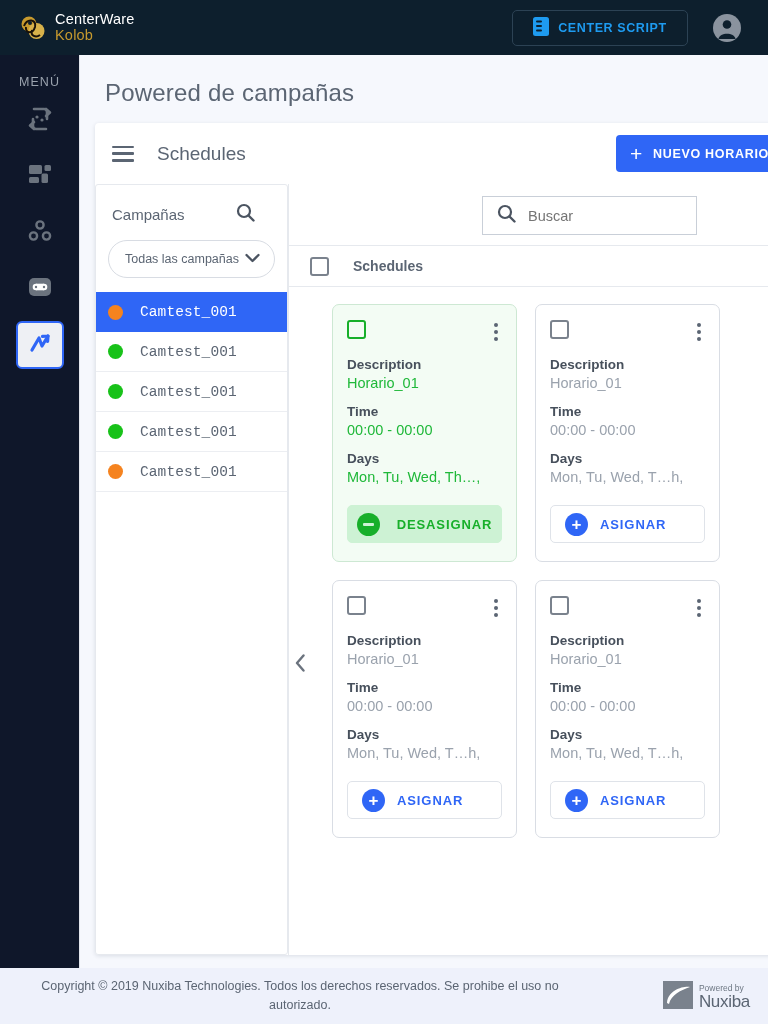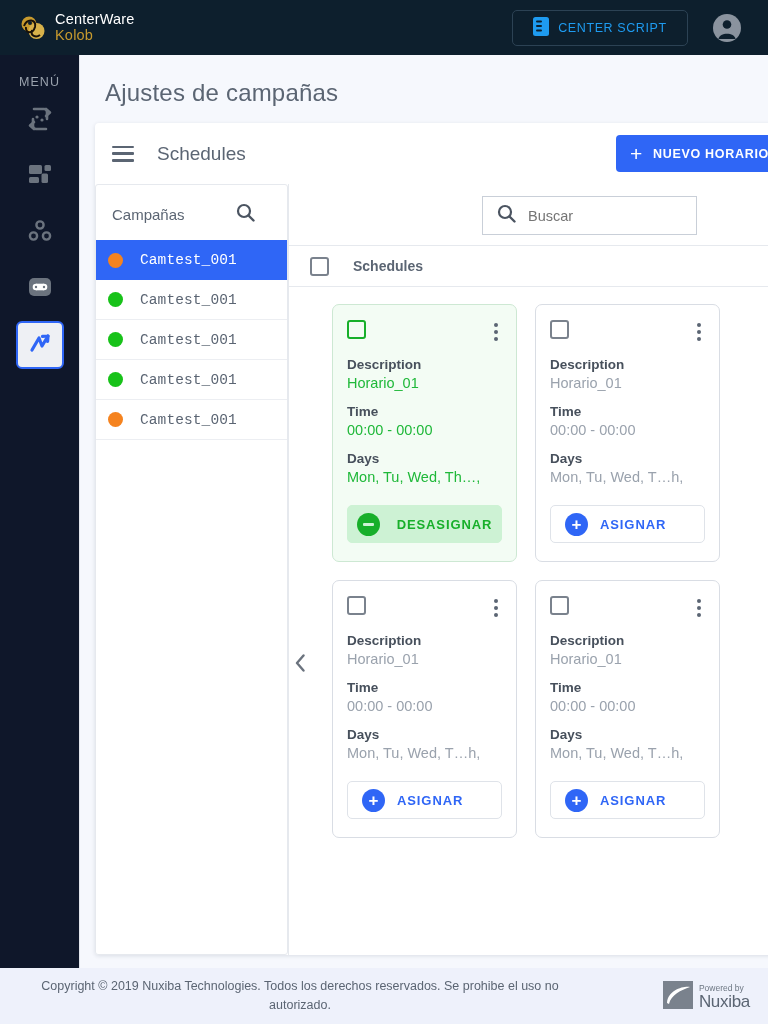--- a/index.html
+++ b/index.html
@@ -25,21 +25,21 @@
 
   .center-script-btn {
     position: absolute; left: 512px; top: 10px;
     width: 176px; height: 36px;
     border: 1px solid #2c4254; border-radius: 5px;
     background: transparent;
     display: flex; align-items: center; justify-content: center; gap: 9px;
     cursor: pointer;
   }
   .center-script-btn .cs-label {
-    color: #1e9bf0; font-size: 12.5px; font-weight: normal; letter-spacing: .6px;
+    color: #1e9bf0; font-size: 12.5px; font-weight: bold; letter-spacing: .6px;
   }
   .avatar-btn {
     position: absolute; left: 712px; top: 13px;
     width: 30px; height: 30px; cursor: pointer;
   }
 
   
   .rail {
     position: absolute; top: 55px; left: 0; width: 80px; height: 913px;
     background: #0f172a; border-right: 1px solid #e3e6ec;
@@ -303,21 +303,21 @@
     <span>
       <svg width="26" height="26" viewBox="0 0 26 26">
         <path d="M5 20 L12 8 L15 16 L21 6" fill="none" stroke="#2f66f6" stroke-width="3.2" stroke-linecap="round" stroke-linejoin="round"></path>
         <path d="M21 6 L15.5 6.3 M21 6 L20.6 11.5" fill="none" stroke="#2f66f6" stroke-width="3.2" stroke-linecap="round"></path>
       </svg>
     </span>
   </div>
 </div>
 
 <div class="main">
-  <div class="page-title">Ajustes de campañas</div>
+  <div class="page-title">Powered de campañas</div>
 
   <div class="card-panel">
 
     <div class="panel-head">
       <div class="burger">
         <span></span>
           <span></span>
           <span></span>
       </div>
       <div class="panel-title">Schedules</div>
@@ -333,20 +333,28 @@
         <div class="camp-head">
           <span class="camp-label">Campañas</span>
           <span class="search-ic">
             <svg width="19" height="19" viewBox="0 0 19 19">
               <circle cx="8" cy="8" r="6" fill="none" stroke="#4b5461" stroke-width="2.2"></circle>
               <path d="M12.5 12.5 L17.5 17.5" stroke="#4b5461" stroke-width="2.4" stroke-linecap="round"></path>
             </svg>
           </span>
         </div>
 
+        <div class="camp-select">
+          <span>Todas las campañas</span>
+          <span>
+            <svg width="15" height="10" viewBox="0 0 15 10">
+              <path d="M1.5 2 L7.5 8 L13.5 2" fill="none" stroke="#4b5461" stroke-width="2.3" stroke-linecap="round" stroke-linejoin="round"></path>
+            </svg>
+          </span>
+        </div>
 
         <div class="camp-list">
           <div class="camp-item selected">
             <span class="dot" style="background:#f5831f"></span>
             <span class="camp-name">Camtest_001</span>
           </div>
           <div class="camp-item">
             <span class="dot" style="background:#18c219"></span>
             <span class="camp-name">Camtest_001</span>
           </div>

